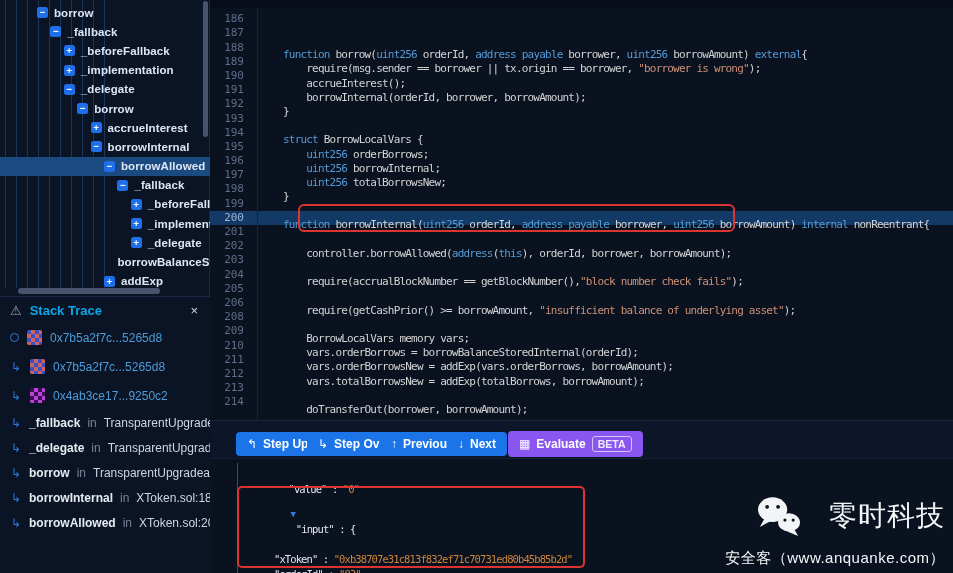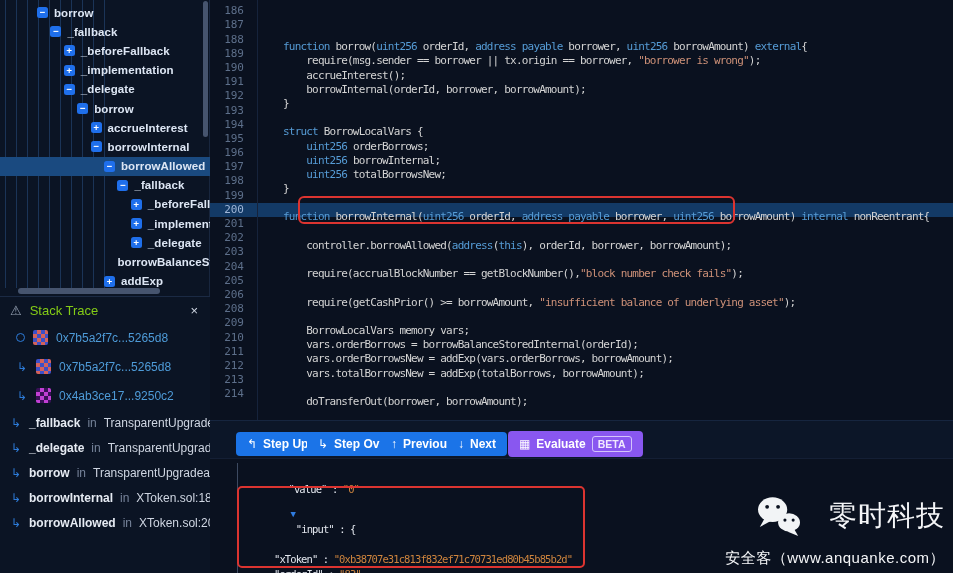--- a/index.html
+++ b/index.html
@@ -29,40 +29,40 @@
   .tree-vscroll { position:absolute; right:2px; top:1px; width:5px; height:136px;
                   background:#46546e; border-radius:3px; }
   .tree-hscroll { position:absolute; left:18px; top:288px; width:142px; height:6px;
                   background:#46546e; border-radius:3px; }
 
   
   .stack { position:absolute; left:0; top:296px; width:210px; height:277px;
            border-top:1px solid #1b2a44; background:#0b1424; }
   .stack-header { height:26px; display:flex; align-items:center; padding:0 10px; }
   .warn-icon { color:#9aa6b8; font-size:13px; margin-right:8px; }
-  .stack-title { color:#84cc16; font-size:13px; font-weight:normal; flex:1; }
+  .stack-title { color:#0ea5e9; font-size:13px; font-weight:bold; flex:1; }
   .stack-close { color:#cfd6e2; font-size:13px; cursor:pointer; padding:0 2px; }
   .stack-items { }
   .stack-row { display:flex; align-items:center; white-space:nowrap; overflow:hidden; cursor:pointer; }
-  .stack-row.addr-row { height:29px; gap:8px;margin-left:16px; }
+  .stack-row.addr-row { height:29px; padding-left:10px; gap:8px; }
   .stack-row.frame-row { height:25px; padding-left:10px; gap:7px; }
   .marker-circle { flex:none; width:9px; height:9px; border:1.5px solid #2d7bd8; border-radius:50%; }
   .marker-arrow { flex:none; color:#2d7bd8; font-size:12px; width:12px; text-align:center; }
   .identicon { flex:none; width:15px; height:15px; border-radius:2px;
                background-size:8px 8px; }
   .id-red    { background-image:repeating-conic-gradient(#d4625c 0% 25%, #3c50c8 0% 50%); }
   .id-purple { background-image:repeating-conic-gradient(#c13fd4 0% 25%, #3a1058 0% 50%); }
   .addr { color:#4e9bd8; font-size:12px; }
   .fn   { color:#e6ebf3; font-size:12px; font-weight:bold; }
   .inw  { color:#76839a; font-size:12px; }
   .file { color:#cfd6e2; font-size:12px; }
 
   
   .main { position:absolute; left:210px; top:0; width:743px; height:573px; }
-  .editor { position:absolute; left:0; top:0; width:743px; height:420px;
+  .editor { position:absolute; left:0; top:8px; width:743px; height:420px;
             background:#0a111f; overflow:hidden;
             font-family:"DejaVu Sans Mono", monospace; font-size:11px; letter-spacing:-0.8px; }
   .editor::after { content:""; position:absolute; left:47px; top:0; bottom:0; width:1px; background:#16233b; }
   .code-lines { margin-top:-10px; position:relative; }
   .code-line { height:14.2px; line-height:14.2px; display:flex; white-space:pre; }
   .code-line .ln { flex:none; width:34px; text-align:right; color:#5d6f8a; letter-spacing:0; }
   .code-line .code { padding-left:39px;margin-top:36px; }
   .code-line.hl { background:#133a66; }
   .code-line.hl .ln { color:#9fb6d8; }
   .tok-k { color:#569cd6; }

